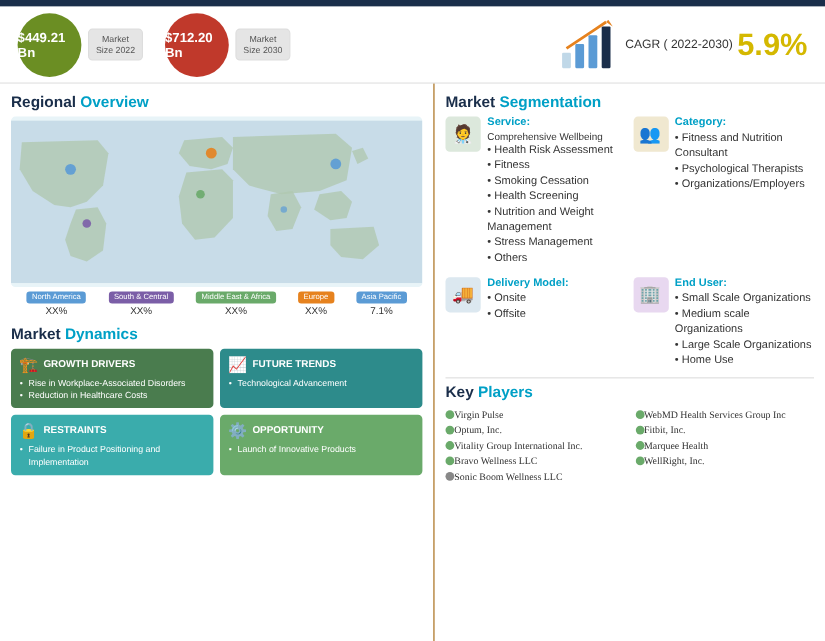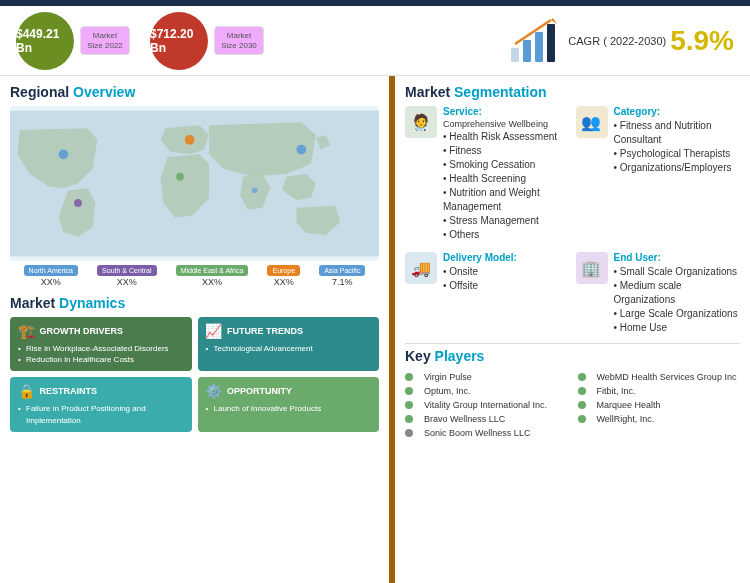--- a/index.html
+++ b/index.html
@@ -38,21 +38,21 @@
       color: #fff;
       font-size: 9px;
     }
 
     .badge-circle.green { background: #6b8e23; align-items: flex-end; }
     .badge-circle.red { background: #c0392b; }
 
     .badge-circle .amount { font-size: 12px; font-weight: bold; }
 
     .badge-label {
-      background: #f0abfc;
+      background: #e5e5e5;
       border: 1px solid #ddd;
       border-radius: 4px;
       padding: 4px 6px;
       font-size: 8px;
       color: #555;
       max-width: 50px;
       text-align: center;
       line-height: 1.2;
     }
 
@@ -80,21 +80,21 @@
     }
 
     .main-content {
       display: flex;
       height: calc(583px - 76px);
     }
 
     .left-panel {
       width: 395px;
       padding: 8px 10px;
-      border-right: 6px solid #a16207;
+      border-right: 1px solid #a16207;
     }
 
     .right-panel {
       flex: 1;
       padding: 8px 10px;
     }
 
     .section-title {
       font-size: 14px;
       font-weight: bold;
@@ -245,24 +245,25 @@
 
     .players-grid {
       display: grid;
       grid-template-columns: 1fr 1fr;
       gap: 2px 10px;
     }
 
     .player-item {
       display: flex;
       align-items: center;
-      gap: 11px;
+      gap: 0;
       font-size: 9px;
       color: #333;
       padding: 2px 0;
+      font-family: Liberation Serif, serif;
     }
 
     .player-dot {
       width: 8px;
       height: 8px;
       border-radius: 50%;
       flex-shrink: 0;
     }
 
     .dot-green { background: #6aaa6a; }

